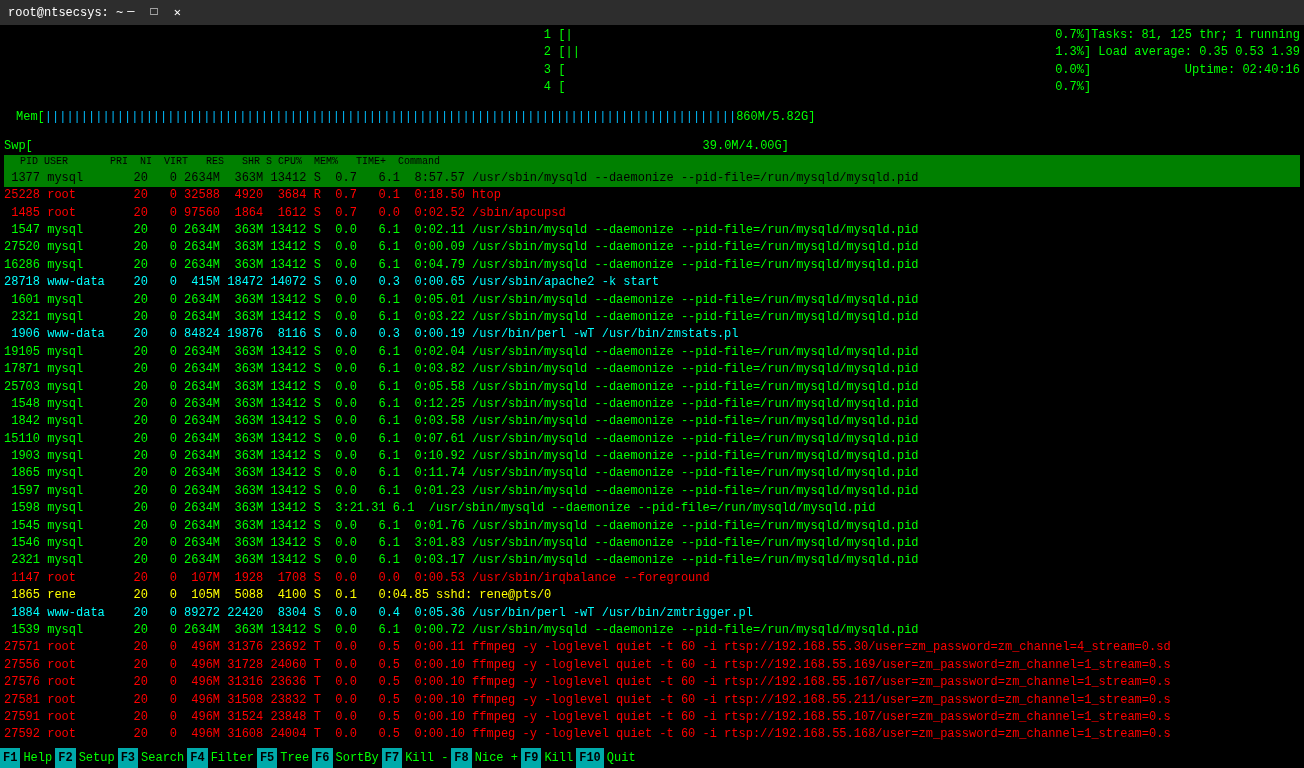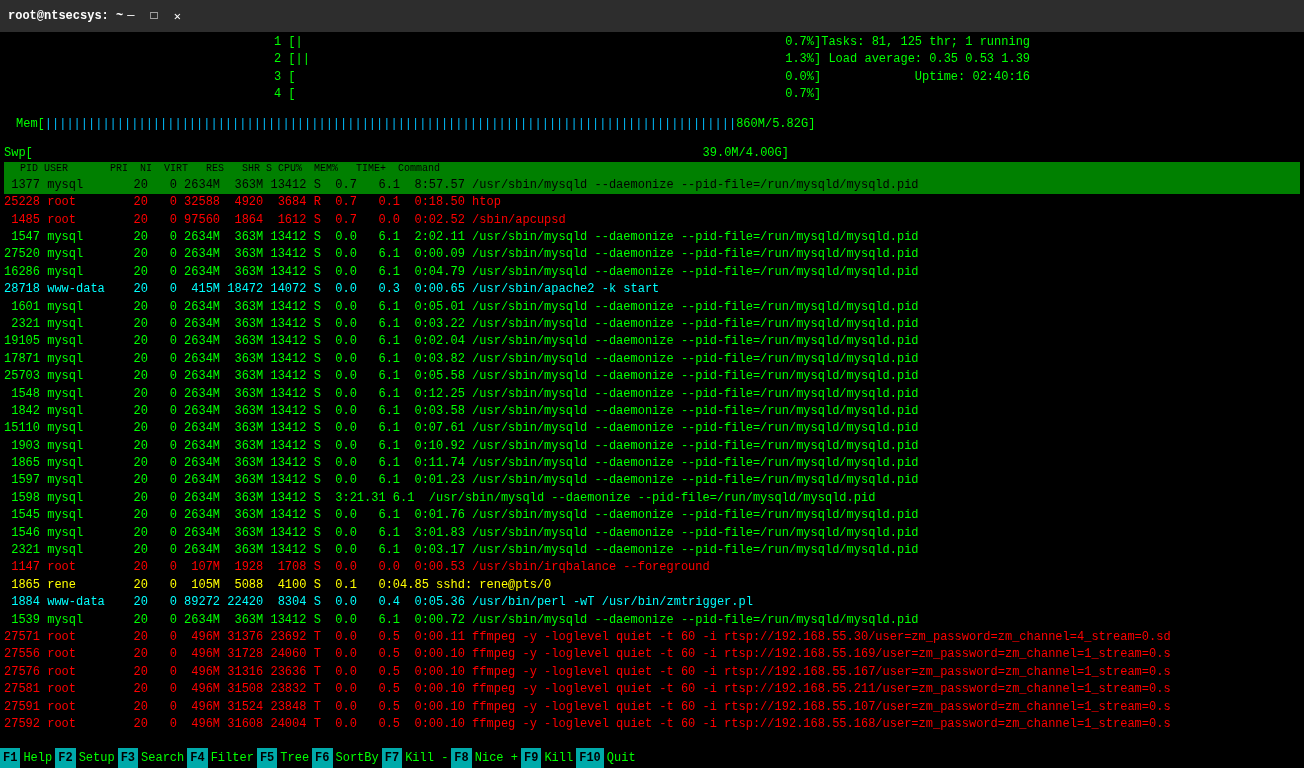--- a/index.html
+++ b/index.html
@@ -9,27 +9,26 @@
       font-family: 'Courier New', Courier, monospace;
       font-size: 12px;
       width: 1304px;
       height: 768px;
       overflow: hidden;
       position: relative;
     }
     #titlebar {
       background: #2d2d2d;
       color: #fff;
-      height: 32px;
+      height: 25px;
       display: flex;
       align-items: center;
       padding: 4px 8px;
       font-size: 12px;
       user-select: none;
-      font-weight: bold;
     }
     #titlebar-controls {
       display: flex;
       gap: 8px;
     }
     #titlebar-controls span {
       cursor: pointer;
       padding: 0 4px;
     }
     #terminal {
@@ -88,21 +87,21 @@
     pre {
       font-family: 'Courier New', Courier, monospace;
       font-size: 12px;
       color: #00ff00;
       white-space: pre;
       line-height: 1.45;
       overflow: hidden;
     }
     .header-block {
       display: flex;
-      justify-content: center;
+      justify-content: flex-end;
     }
     .col-head {
       font-family: 'Courier New', Courier, monospace;
       font-size: 10px;
       background: #008000;
       color: #000;
       white-space: pre;
       line-height: 1.45;
       padding: 0 4px;
     }
@@ -133,26 +132,27 @@
   </div>
   <pre id="mem-bar-pre" style="margin: 12px;"><span style="color:#00ff00">Mem[</span><span style="color:#00bfff">||||||||||||||||||||||||||||||||||||||||||||||||||||||||||||||||||||||||||||||||||||||||||||||||</span><span style="color:#00ff00">860M/5.82G]</span></pre>
   <pre id="swp-bar-pre" style="margin: 0px;"><span style="color:#00ff00">Swp[</span><span style="color:#00ff00">                                                                                             39.0M/4.00G]</span></pre>
 
   <div class="col-head" id="col-head-div">  PID USER       PRI  NI  VIRT   RES   SHR S CPU%  MEM%   TIME+  Command</div>
 
   <div id="process-list">
       <div class="row-line highlight" style="background: rgb(0, 128, 0); color: rgb(0, 0, 0);"> 1377 mysql       20   0 2634M  363M 13412 S  0.7   6.1  8:57.57 /usr/sbin/mysqld --daemonize --pid-file=/run/mysqld/mysqld.pid</div>
       <div class="row-line" style="color: rgb(255, 0, 0);">25228 root        20   0 32588  4920  3684 R  0.7   0.1  0:18.50 htop</div>
       <div class="row-line" style="color: rgb(255, 0, 0);"> 1485 root        20   0 97560  1864  1612 S  0.7   0.0  0:02.52 /sbin/apcupsd</div>
-      <div class="row-line" style="color: rgb(0, 255, 0);"> 1547 mysql       20   0 2634M  363M 13412 S  0.0   6.1  2:02.11 /usr/sbin/mysqld --daemonize --pid-file=/run/mysqld/mysqld.pid</div>
+      <div class="row-line" style="color: rgb(0, 255, 0);"> 1547 mysql       20   0 2634M  363M 13412 S  0.0   6.1  0:02.11 /usr/sbin/mysqld --daemonize --pid-file=/run/mysqld/mysqld.pid</div>
       <div class="row-line" style="color: rgb(0, 255, 0);">27520 mysql       20   0 2634M  363M 13412 S  0.0   6.1  0:00.09 /usr/sbin/mysqld --daemonize --pid-file=/run/mysqld/mysqld.pid</div>
       <div class="row-line" style="color: rgb(0, 255, 0);">16286 mysql       20   0 2634M  363M 13412 S  0.0   6.1  0:04.79 /usr/sbin/mysqld --daemonize --pid-file=/run/mysqld/mysqld.pid</div>
       <div class="row-line" style="color: rgb(0, 255, 255);">28718 www-data    20   0  415M 18472 14072 S  0.0   0.3  0:00.65 /usr/sbin/apache2 -k start</div>
       <div class="row-line" style="color: rgb(0, 255, 0);"> 1601 mysql       20   0 2634M  363M 13412 S  0.0   6.1  0:05.01 /usr/sbin/mysqld --daemonize --pid-file=/run/mysqld/mysqld.pid</div>
       <div class="row-line" style="color: rgb(0, 255, 0);"> 2321 mysql       20   0 2634M  363M 13412 S  0.0   6.1  0:03.22 /usr/sbin/mysqld --daemonize --pid-file=/run/mysqld/mysqld.pid</div>
+      <div class="row-line" style="color: rgb(0, 255, 255);"> 1906 www-data    20   0 84824 19876  8116 S  0.0   0.3  0:00.19 /usr/bin/perl -wT /usr/bin/zmstats.pl</div>
       <div class="row-line" style="color: rgb(0, 255, 0);">19105 mysql       20   0 2634M  363M 13412 S  0.0   6.1  0:02.04 /usr/sbin/mysqld --daemonize --pid-file=/run/mysqld/mysqld.pid</div>
       <div class="row-line" style="color: rgb(0, 255, 0);">17871 mysql       20   0 2634M  363M 13412 S  0.0   6.1  0:03.82 /usr/sbin/mysqld --daemonize --pid-file=/run/mysqld/mysqld.pid</div>
       <div class="row-line" style="color: rgb(0, 255, 0);">25703 mysql       20   0 2634M  363M 13412 S  0.0   6.1  0:05.58 /usr/sbin/mysqld --daemonize --pid-file=/run/mysqld/mysqld.pid</div>
       <div class="row-line" style="color: rgb(0, 255, 0);"> 1548 mysql       20   0 2634M  363M 13412 S  0.0   6.1  0:12.25 /usr/sbin/mysqld --daemonize --pid-file=/run/mysqld/mysqld.pid</div>
       <div class="row-line" style="color: rgb(0, 255, 0);"> 1842 mysql       20   0 2634M  363M 13412 S  0.0   6.1  0:03.58 /usr/sbin/mysqld --daemonize --pid-file=/run/mysqld/mysqld.pid</div>
       <div class="row-line" style="color: rgb(0, 255, 0);">15110 mysql       20   0 2634M  363M 13412 S  0.0   6.1  0:07.61 /usr/sbin/mysqld --daemonize --pid-file=/run/mysqld/mysqld.pid</div>
       <div class="row-line" style="color: rgb(0, 255, 0);"> 1903 mysql       20   0 2634M  363M 13412 S  0.0   6.1  0:10.92 /usr/sbin/mysqld --daemonize --pid-file=/run/mysqld/mysqld.pid</div>
       <div class="row-line" style="color: rgb(0, 255, 0);"> 1865 mysql       20   0 2634M  363M 13412 S  0.0   6.1  0:11.74 /usr/sbin/mysqld --daemonize --pid-file=/run/mysqld/mysqld.pid</div>
       <div class="row-line" style="color: rgb(0, 255, 0);"> 1597 mysql       20   0 2634M  363M 13412 S  0.0   6.1  0:01.23 /usr/sbin/mysqld --daemonize --pid-file=/run/mysqld/mysqld.pid</div>
       <div class="row-line" style="color: rgb(0, 255, 0);"> 1598 mysql       20   0 2634M  363M 13412 S  3:21.31 6.1  /usr/sbin/mysqld --daemonize --pid-file=/run/mysqld/mysqld.pid</div>

